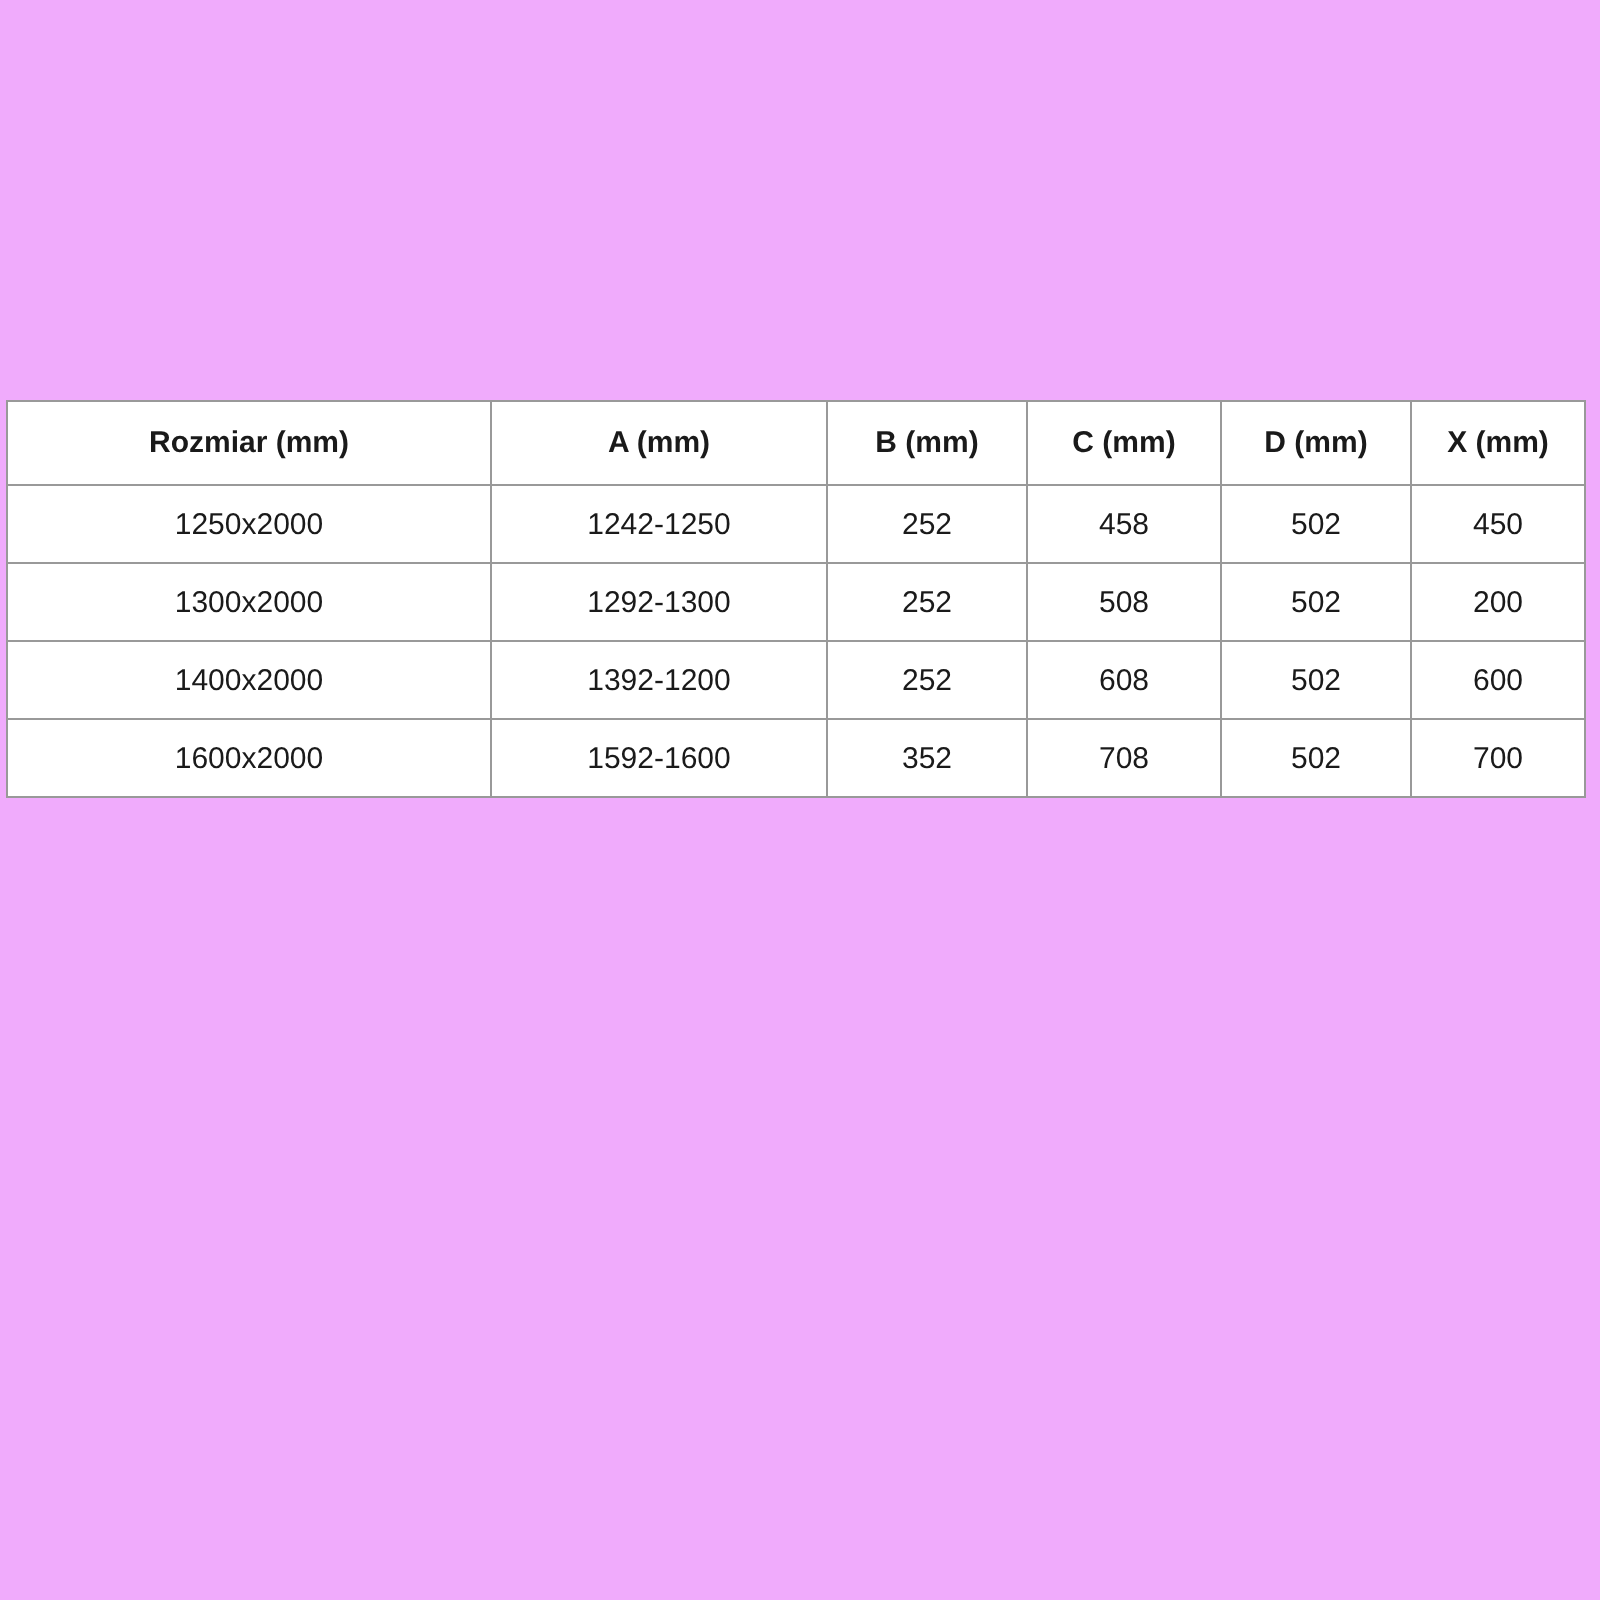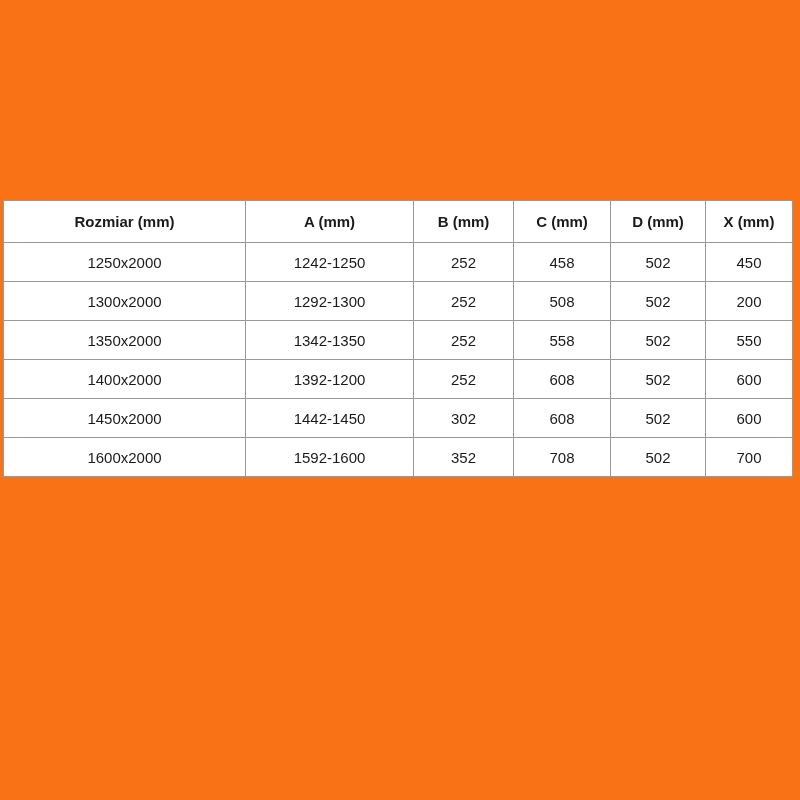--- a/index.html
+++ b/index.html
@@ -7,21 +7,21 @@
     padding: 0;
     width: 800px;
     height: 800px;
     background: #ffffff;
     font-family: "Liberation Sans", sans-serif;
   }
   .page {
     position: relative;
     width: 800px;
     height: 800px;
-    background: #f97316;
+    background: #f0abfc;
     overflow: hidden;
   }
   .table-wrap {
     position: absolute;
     left: 3px;
     top: 200px;
     width: 789px;
   }
   table.spec-table {
     border-collapse: collapse;
@@ -90,39 +90,23 @@
           </tr>
           <tr>
             <td>1300x2000</td>
             <td>1292-1300</td>
             <td>252</td>
             <td>508</td>
             <td>502</td>
             <td>200</td>
           </tr>
           <tr>
-            <td>1350x2000</td>
-            <td>1342-1350</td>
-            <td>252</td>
-            <td>558</td>
-            <td>502</td>
-            <td>550</td>
-          </tr>
-          <tr>
             <td>1400x2000</td>
             <td>1392-1200</td>
             <td>252</td>
-            <td>608</td>
-            <td>502</td>
-            <td>600</td>
-          </tr>
-          <tr>
-            <td>1450x2000</td>
-            <td>1442-1450</td>
-            <td>302</td>
             <td>608</td>
             <td>502</td>
             <td>600</td>
           </tr>
           <tr>
             <td>1600x2000</td>
             <td>1592-1600</td>
             <td>352</td>
             <td>708</td>
             <td>502</td>

